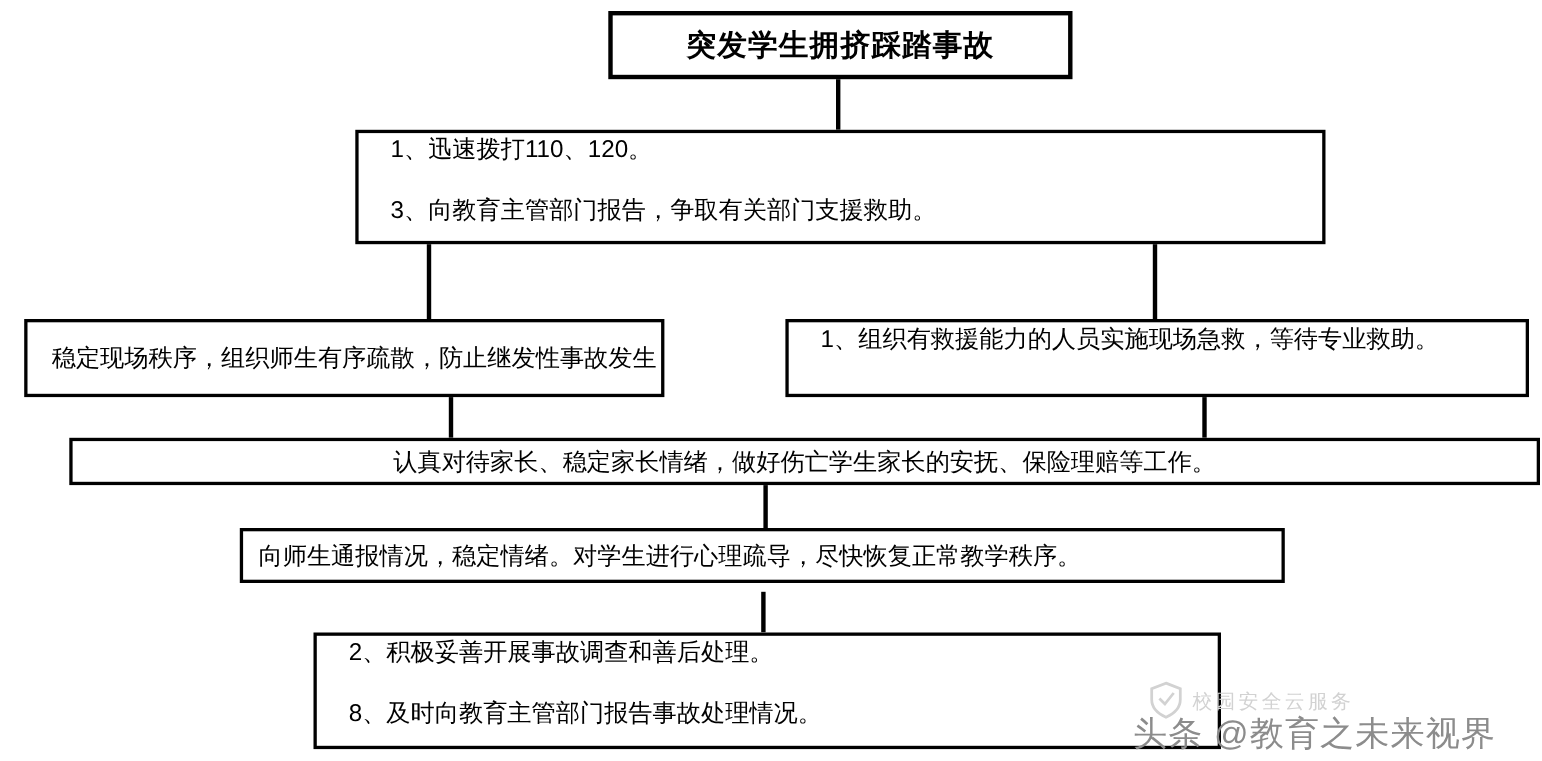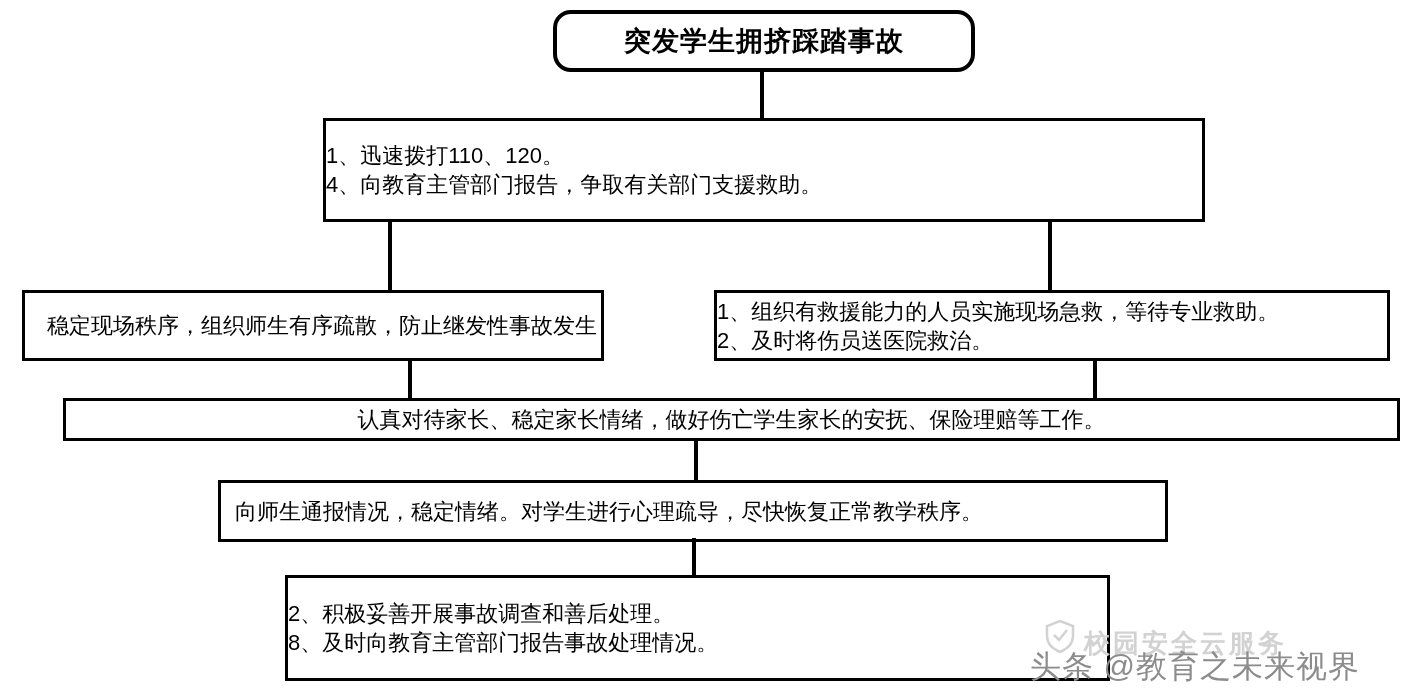--- a/index.html
+++ b/index.html
@@ -25,23 +25,23 @@
   }
   .box-center {
     display: flex;
     align-items: center;
     justify-content: center;
     text-align: center;
   }
   .box-leftlist {
     display: flex;
     flex-direction: column;
-    justify-content: center;
-    padding-left: 0;
+    padding-left: 29px;
     padding-right: 8px;
+    gap: 26px;
   }
   .box-leftline {
     display: flex;
     align-items: center;
     padding-left: 14px;
     padding-right: 8px;
   }
   .title-box {
     border-width: 4px;
     font-size: 27px;
@@ -54,22 +54,22 @@
     background: #000000;
   }
   .flow-line {
     white-space: nowrap;
   }
   .watermark-faded {
     position: absolute;
     left: 1084px;
     top: 626px;
     color: #d2d2d2;
-    font-size: 26px;
-    font-weight: bold;
+    font-size: 18px;
+    font-weight: normal;
     letter-spacing: 3px;
     white-space: nowrap;
   }
   .watermark-logo {
     position: absolute;
     left: 1042px;
     top: 618px;
     width: 36px;
     height: 36px;
   }
@@ -80,53 +80,52 @@
     color: #8c8c8c;
     font-size: 31px;
     font-weight: normal;
     letter-spacing: 1px;
     white-space: nowrap;
   }
 </style>
 </head>
 <body>
 
-<div class="box box-center title-box" style="left:553px; top:10px; width:422px; height:62px;border-radius:18px;">
+<div class="box box-center title-box" style="left:553px; top:10px; width:422px; height:62px;">
   <span>突发学生拥挤踩踏事故</span>
 </div>
 
 <div class="connector" style="left:760px; top:72px; height:46px;"></div>
 
 <div class="box box-leftlist" style="left:323px; top:118px; width:882px; height:104px;">
   <div class="flow-line">1、迅速拨打110、120。</div>
-  <div class="flow-line">4、向教育主管部门报告，争取有关部门支援救助。</div>
+  <div class="flow-line">3、向教育主管部门报告，争取有关部门支援救助。</div>
 </div>
 
 <div class="connector" style="left:388px; top:222px; height:68px;"></div>
 <div class="connector" style="left:1048px; top:222px; height:68px;"></div>
 
 <div class="box box-leftline" style="left:22px; top:290px; width:582px; height:71px; padding-left:22px;">
   <span class="flow-line">稳定现场秩序，组织师生有序疏散，防止继发性事故发生</span>
 </div>
 
 <div class="box box-leftlist" style="left:714px; top:290px; width:676px; height:71px;">
   <div class="flow-line">1、组织有救援能力的人员实施现场急救，等待专业救助。</div>
-  <div class="flow-line">2、及时将伤员送医院救治。</div>
 </div>
 
 <div class="connector" style="left:408px; top:361px; height:37px;"></div>
 <div class="connector" style="left:1093px; top:361px; height:37px;"></div>
 
 <div class="box box-center" style="left:63px; top:398px; width:1337px; height:43px;">
   <span class="flow-line">认真对待家长、稳定家长情绪，做好伤亡学生家长的安抚、保险理赔等工作。</span>
 </div>
 
 <div class="connector" style="left:694px; top:441px; height:39px;"></div>
 
-<div class="box box-leftline" style="left:218px; top:480px; width:950px; height:62px;">
+<div class="box box-leftline" style="left:218px; top:480px; width:950px; height:50px;">
   <span class="flow-line">向师生通报情况，稳定情绪。对学生进行心理疏导，尽快恢复正常教学秩序。</span>
 </div>
 
 <div class="connector" style="left:692px; top:538px; height:37px;"></div>
 
 <div class="box box-leftlist" style="left:285px; top:575px; width:825px; height:106px;">
   <div class="flow-line">2、积极妥善开展事故调查和善后处理。</div>
   <div class="flow-line">8、及时向教育主管部门报告事故处理情况。</div>
 </div>
 

